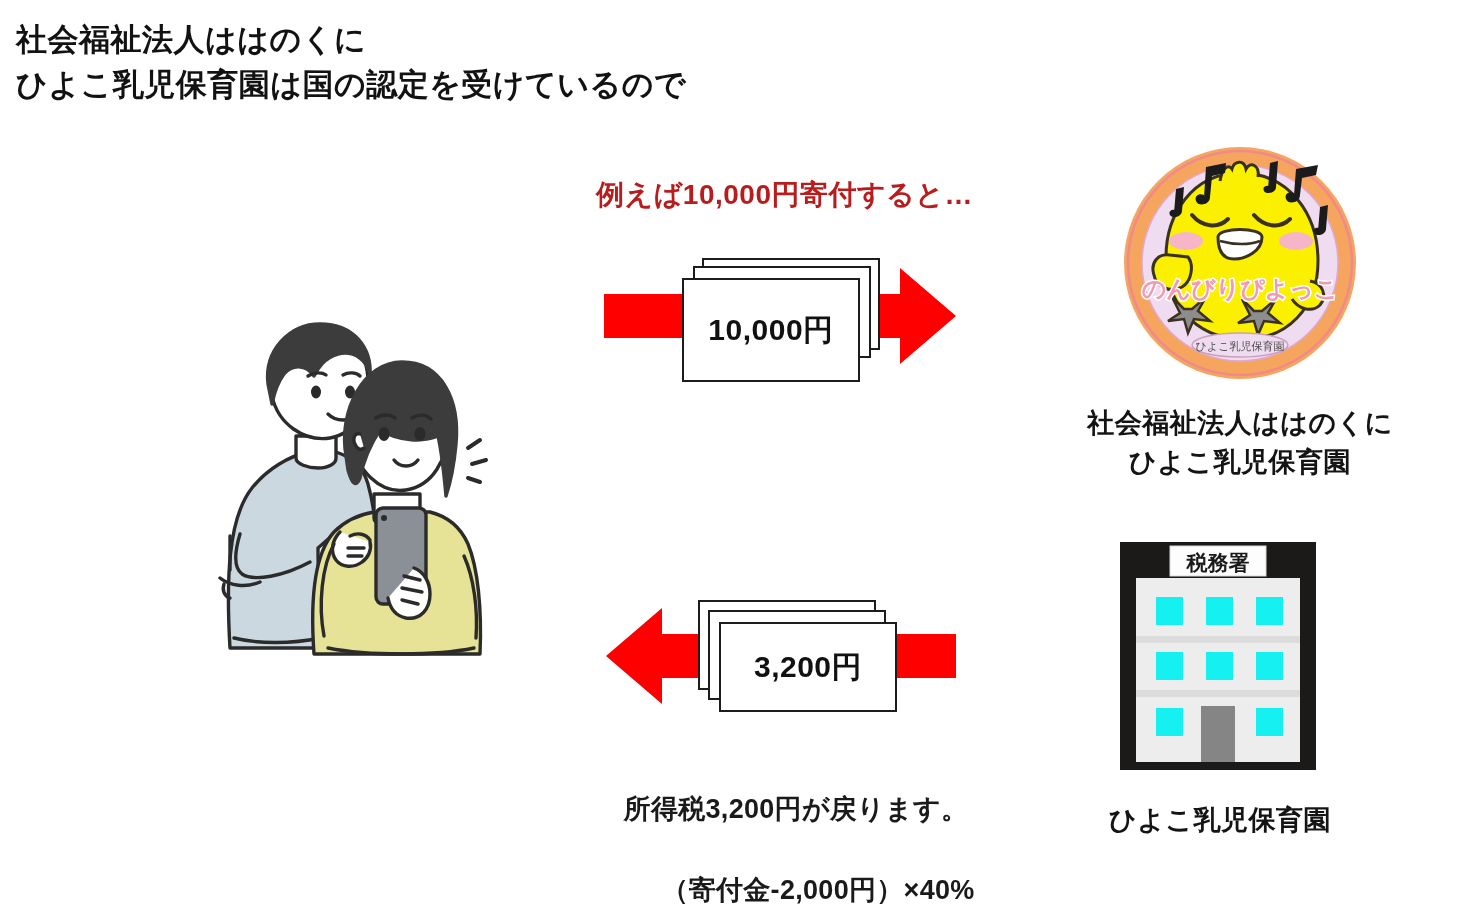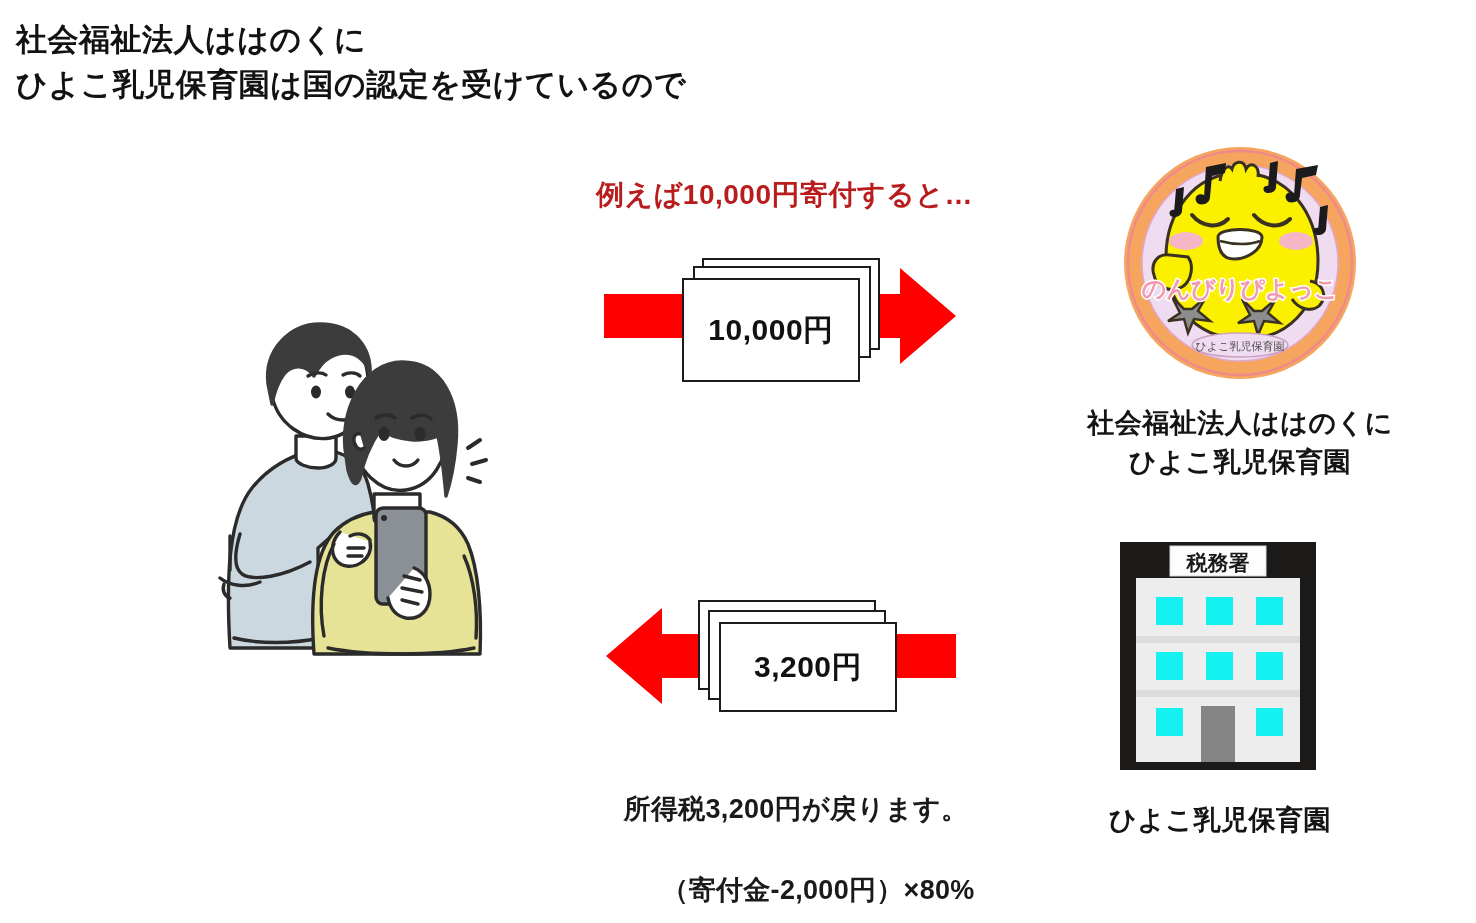--- a/index.html
+++ b/index.html
@@ -245,21 +245,21 @@
     <div class="money-card" style="left:98px; top:4px; width:178px; height:90px;"></div>
     <div class="money-card" style="left:108px; top:14px; width:178px; height:90px;"></div>
     <div class="money-card front" style="left:119px; top:26px; width:178px; height:90px;">
       <span class="amount">3,200円</span>
     </div>
   </div>
 </div>
 
 <div id="refund-note">
   <span>所得税3,200円が戻ります。</span>
-  <span class="line2">（寄付金-2,000円）×80%</span>
+  <span class="line2">（寄付金-2,000円）×40%</span>
 </div>
 
 <div id="logo-badge">
   <svg viewBox="0 0 236 236" width="236" height="236" xmlns="http://www.w3.org/2000/svg">
 
     <circle cx="118" cy="118" r="116" fill="#f5a55e"></circle>
     <circle cx="118" cy="118" r="112" fill="none" stroke="#f08a8a" stroke-width="2.5"></circle>
 
     <circle cx="118" cy="118" r="98" fill="#f0dcf0"></circle>
     <circle cx="118" cy="118" r="98" fill="none" stroke="#e0a8d0" stroke-width="1.5"></circle>

